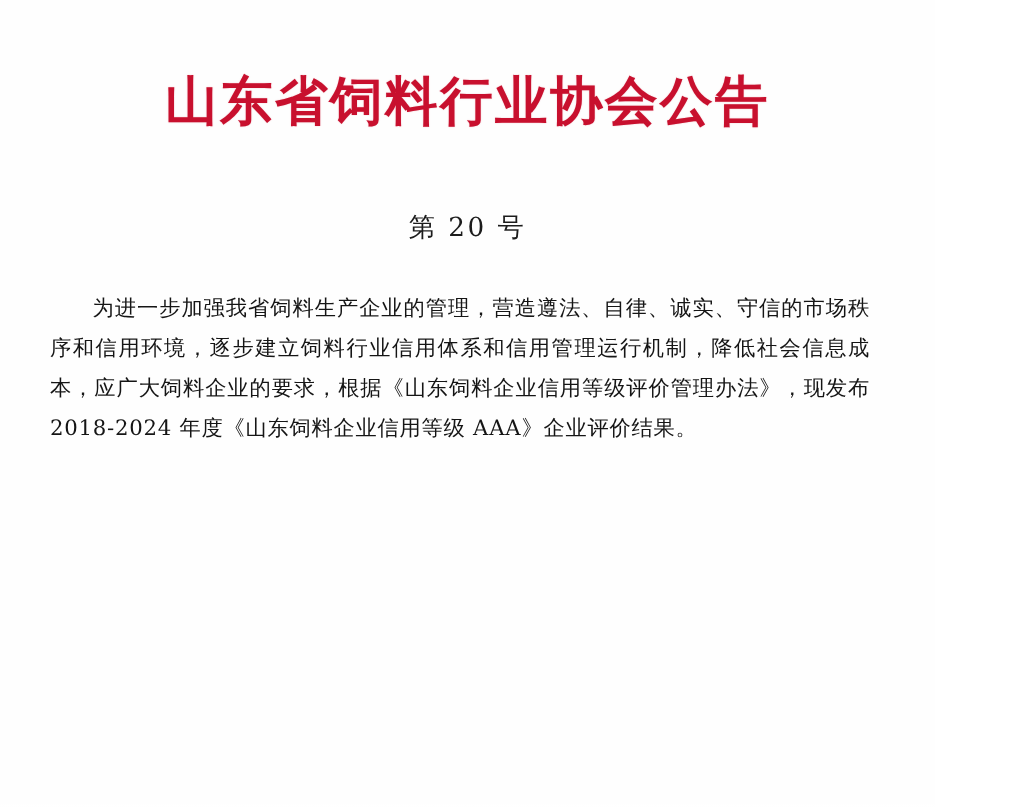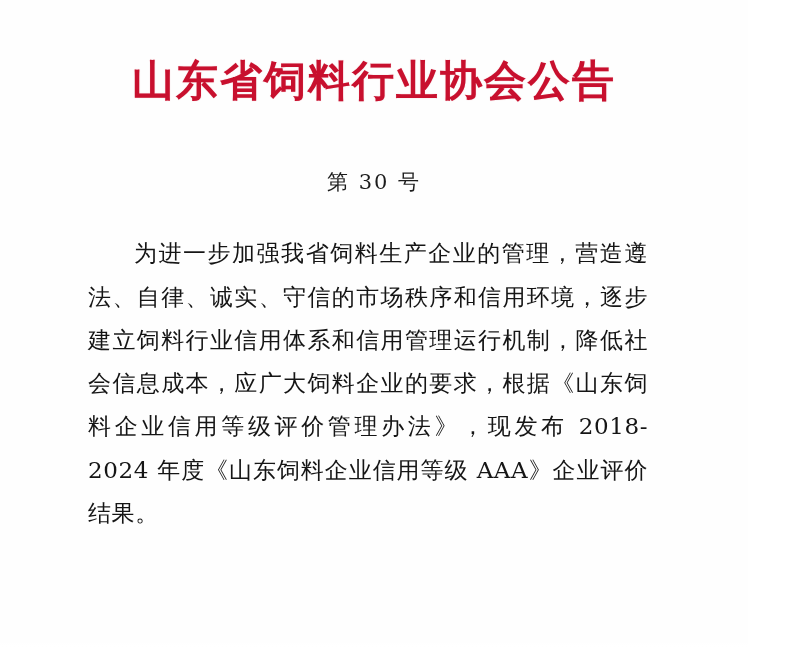--- a/index.html
+++ b/index.html
@@ -13,21 +13,21 @@
     overflow: hidden;
     font-family: "DejaVu Serif", "Liberation Serif", serif;
     color: #1a1a1a;
   }
   .page {
     position: relative;
     width: 748px;
     height: 649px;
     background: #fefefe;
     box-sizing: border-box;
-    padding: 0 88px;
+    padding: 0 40px;
   }
   .doc-title {
     margin: 0;
     padding-top: 56px;
     text-align: center;
     color: #c8102e;
     font-family: "DejaVu Serif", "Liberation Serif", serif;
     font-weight: bold;
     font-size: 42px;
     letter-spacing: 2px;
@@ -40,21 +40,21 @@
     text-align: center;
     font-size: 21px;
     letter-spacing: 2px;
     color: #1c1c1c;
   }
   .body-text {
     padding-top: 36px;
   }
   .para {
     margin: 0 12px 2px 0;
-    font-size: 23px;
+    font-size: 17px;
     line-height: 1.88;
     text-align: justify;
     text-justify: inter-ideograph;
     text-indent: 2em;
     letter-spacing: 0.6px;
     color: #151515;
   }
   .para.cut {
     overflow: hidden;
   }
@@ -68,20 +68,20 @@
     pointer-events: none;
   }
 </style>
 </head>
 <body>
 
 <div class="page">
 
   <h1 class="doc-title">山东省饲料行业协会公告</h1>
 
-  <p class="doc-number">第 30 号</p>
+  <p class="doc-number">第 20 号</p>
 
   <div class="body-text">
     <p class="para">为进一步加强我省饲料生产企业的管理，营造遵法、自律、诚实、守信的市场秩序和信用环境，逐步建立饲料行业信用体系和信用管理运行机制，降低社会信息成本，应广大饲料企业的要求，根据《山东饲料企业信用等级评价管理办法》，现发布 2018-2024 年度《山东饲料企业信用等级 AAA》企业评价结果。</p>
   </div>
 
   <div class="page-fade"></div>
 </div>
 
 </body></html>

